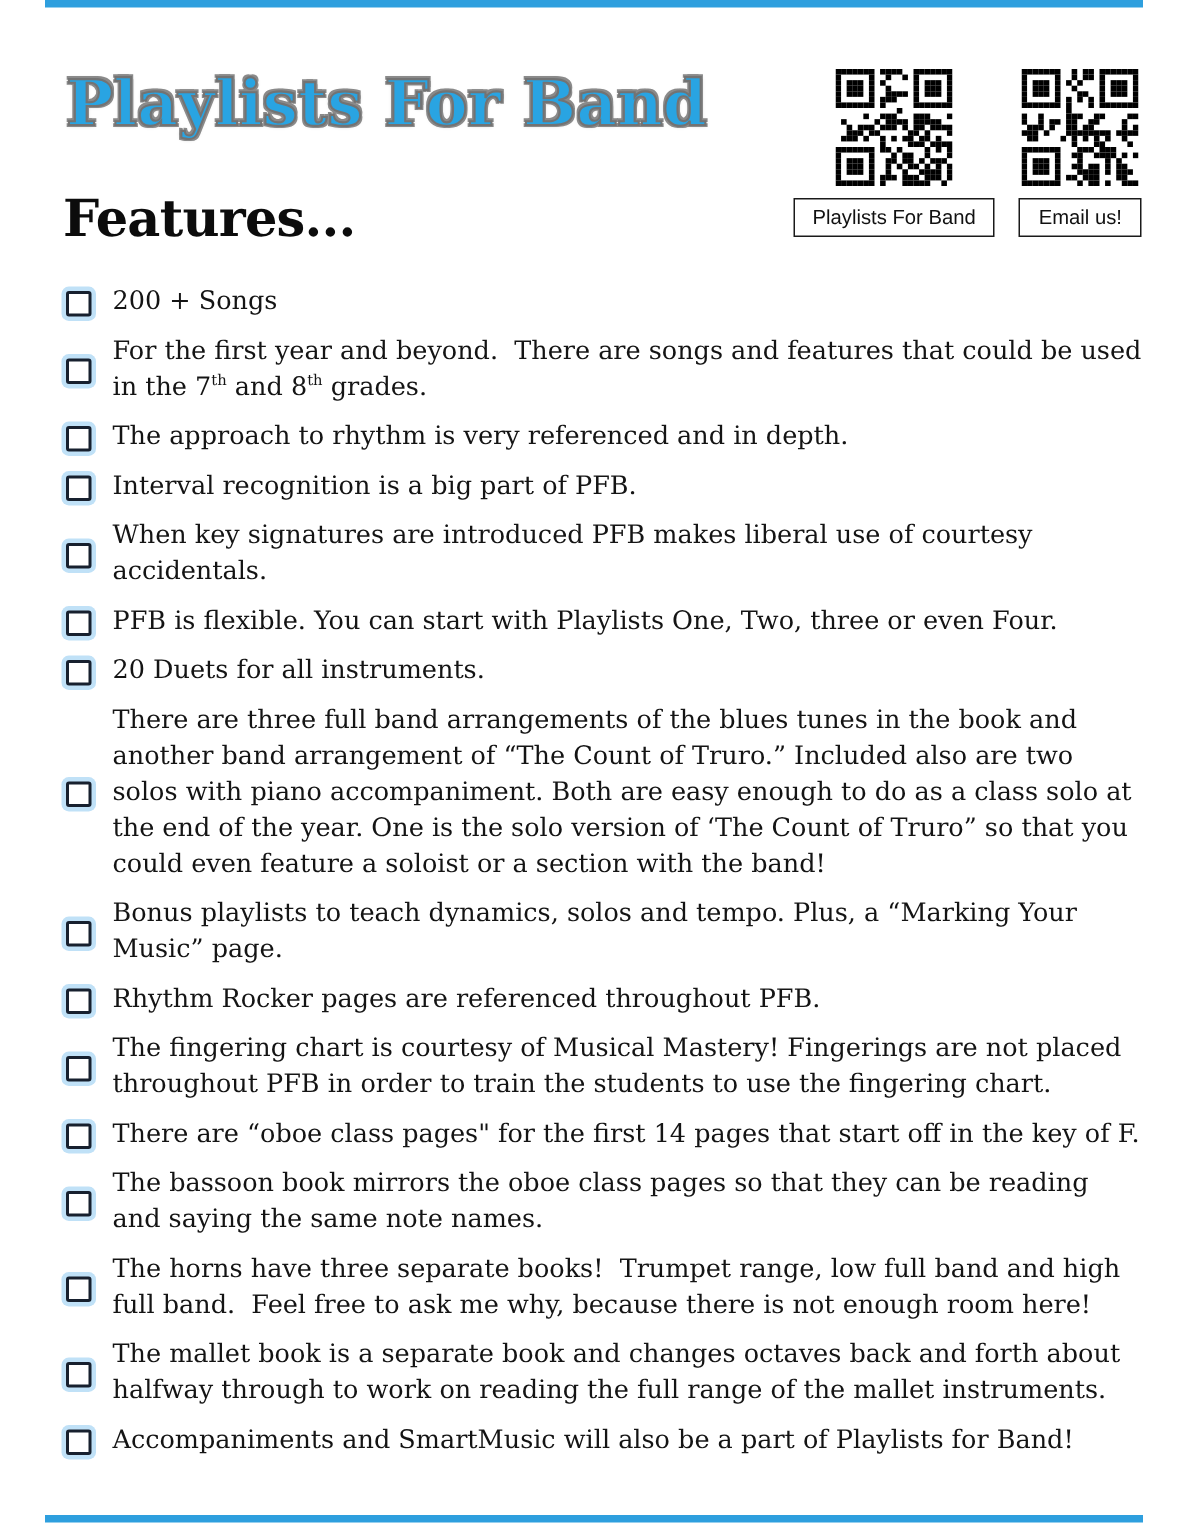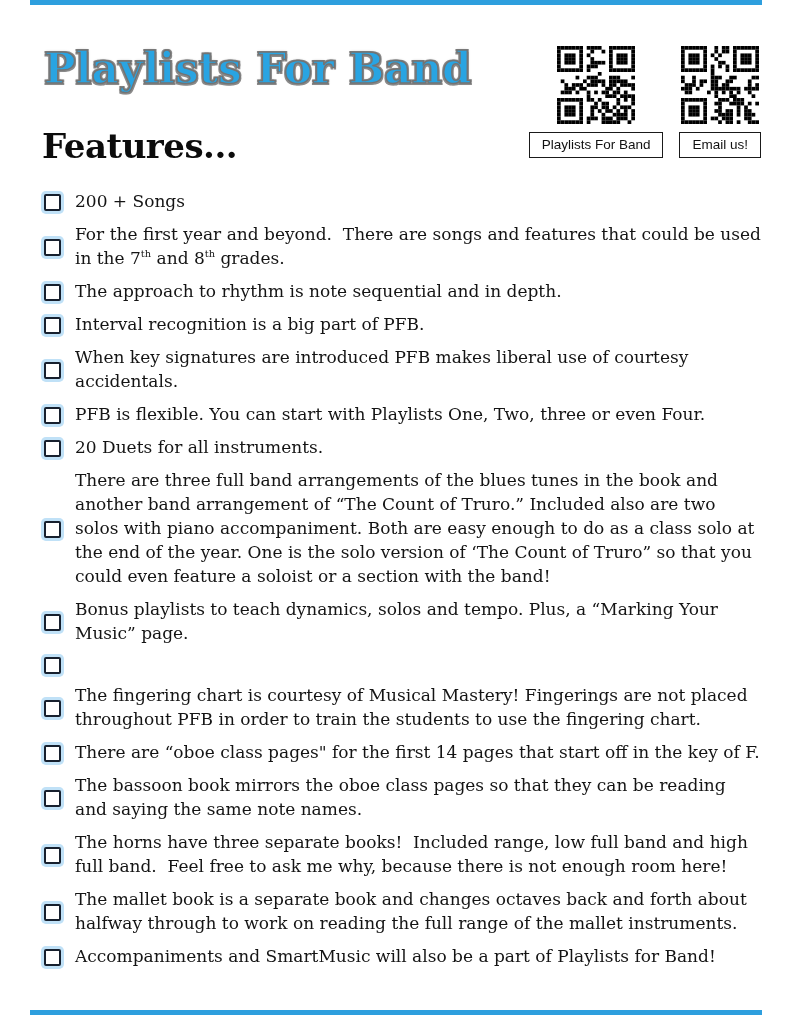--- a/index.html
+++ b/index.html
@@ -525,21 +525,21 @@
     <div class="item">
     <span class="checkbox"></span>
     <span class="item-text">200 + Songs</span>
   </div>
     <div class="item">
     <span class="checkbox"></span>
     <span class="item-text">For the first year and beyond.  There are songs and features that could be used in the 7<sup>th</sup> and 8<sup>th</sup> grades.</span>
   </div>
     <div class="item">
     <span class="checkbox"></span>
-    <span class="item-text">The approach to rhythm is note sequential and in depth.</span>
+    <span class="item-text">The approach to rhythm is very referenced and in depth.</span>
   </div>
     <div class="item">
     <span class="checkbox"></span>
     <span class="item-text">Interval recognition is a big part of PFB.</span>
   </div>
     <div class="item">
     <span class="checkbox"></span>
     <span class="item-text">When key signatures are introduced PFB makes liberal use of courtesy accidentals.</span>
   </div>
     <div class="item">
@@ -553,36 +553,37 @@
     <div class="item">
     <span class="checkbox"></span>
     <span class="item-text">There are three full band arrangements of the blues tunes in the book and another band arrangement of “The Count of Truro.” Included also are two solos with piano accompaniment. Both are easy enough to do as a class solo at the end of the year. One is the solo version of ‘The Count of Truro” so that you could even feature a soloist or a section with the band!</span>
   </div>
     <div class="item">
     <span class="checkbox"></span>
     <span class="item-text">Bonus playlists to teach dynamics, solos and tempo. Plus, a “Marking Your Music” page.</span>
   </div>
     <div class="item">
     <span class="checkbox"></span>
+    <span class="item-text">Rhythm Rocker pages are referenced throughout PFB.</span>
   </div>
     <div class="item">
     <span class="checkbox"></span>
     <span class="item-text">The fingering chart is courtesy of Musical Mastery! Fingerings are not placed throughout PFB in order to train the students to use the fingering chart.</span>
   </div>
     <div class="item">
     <span class="checkbox"></span>
     <span class="item-text">There are “oboe class pages" for the first 14 pages that start off in the key of F.</span>
   </div>
     <div class="item">
     <span class="checkbox"></span>
     <span class="item-text">The bassoon book mirrors the oboe class pages so that they can be reading and saying the same note names.</span>
   </div>
     <div class="item">
     <span class="checkbox"></span>
-    <span class="item-text">The horns have three separate books!  Included range, low full band and high full band.  Feel free to ask me why, because there is not enough room here!</span>
+    <span class="item-text">The horns have three separate books!  Trumpet range, low full band and high full band.  Feel free to ask me why, because there is not enough room here!</span>
   </div>
     <div class="item">
     <span class="checkbox"></span>
     <span class="item-text">The mallet book is a separate book and changes octaves back and forth about halfway through to work on reading the full range of the mallet instruments.</span>
   </div>
     <div class="item">
     <span class="checkbox"></span>
     <span class="item-text">Accompaniments and SmartMusic will also be a part of Playlists for Band!</span>
   </div>
   </div>

